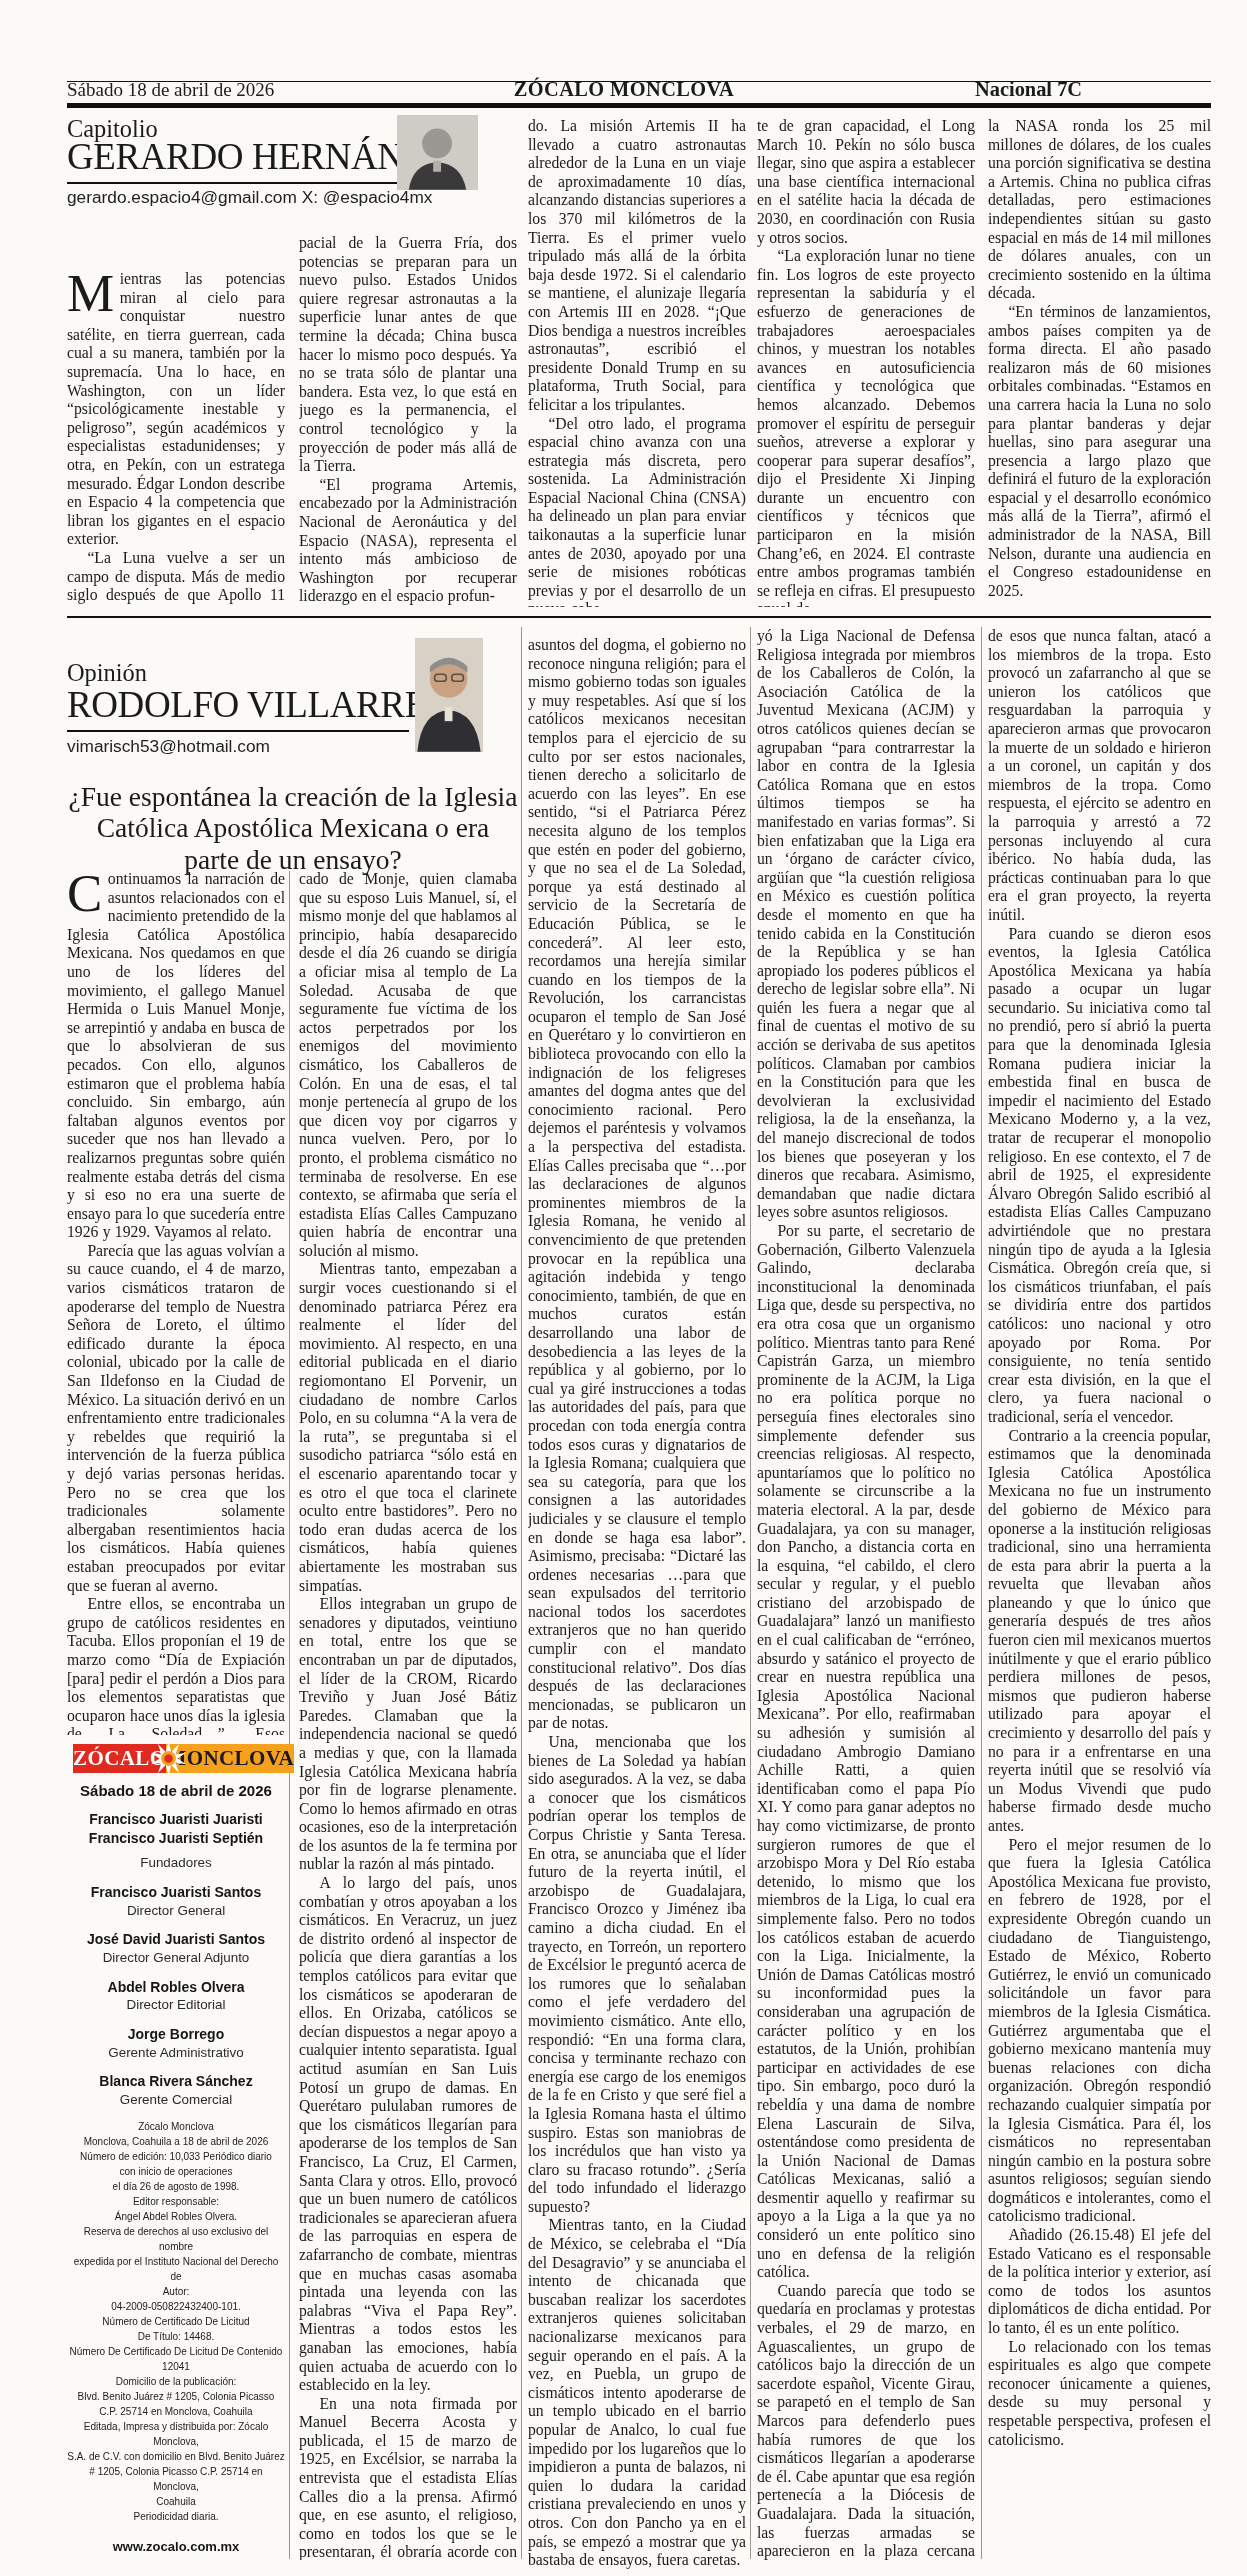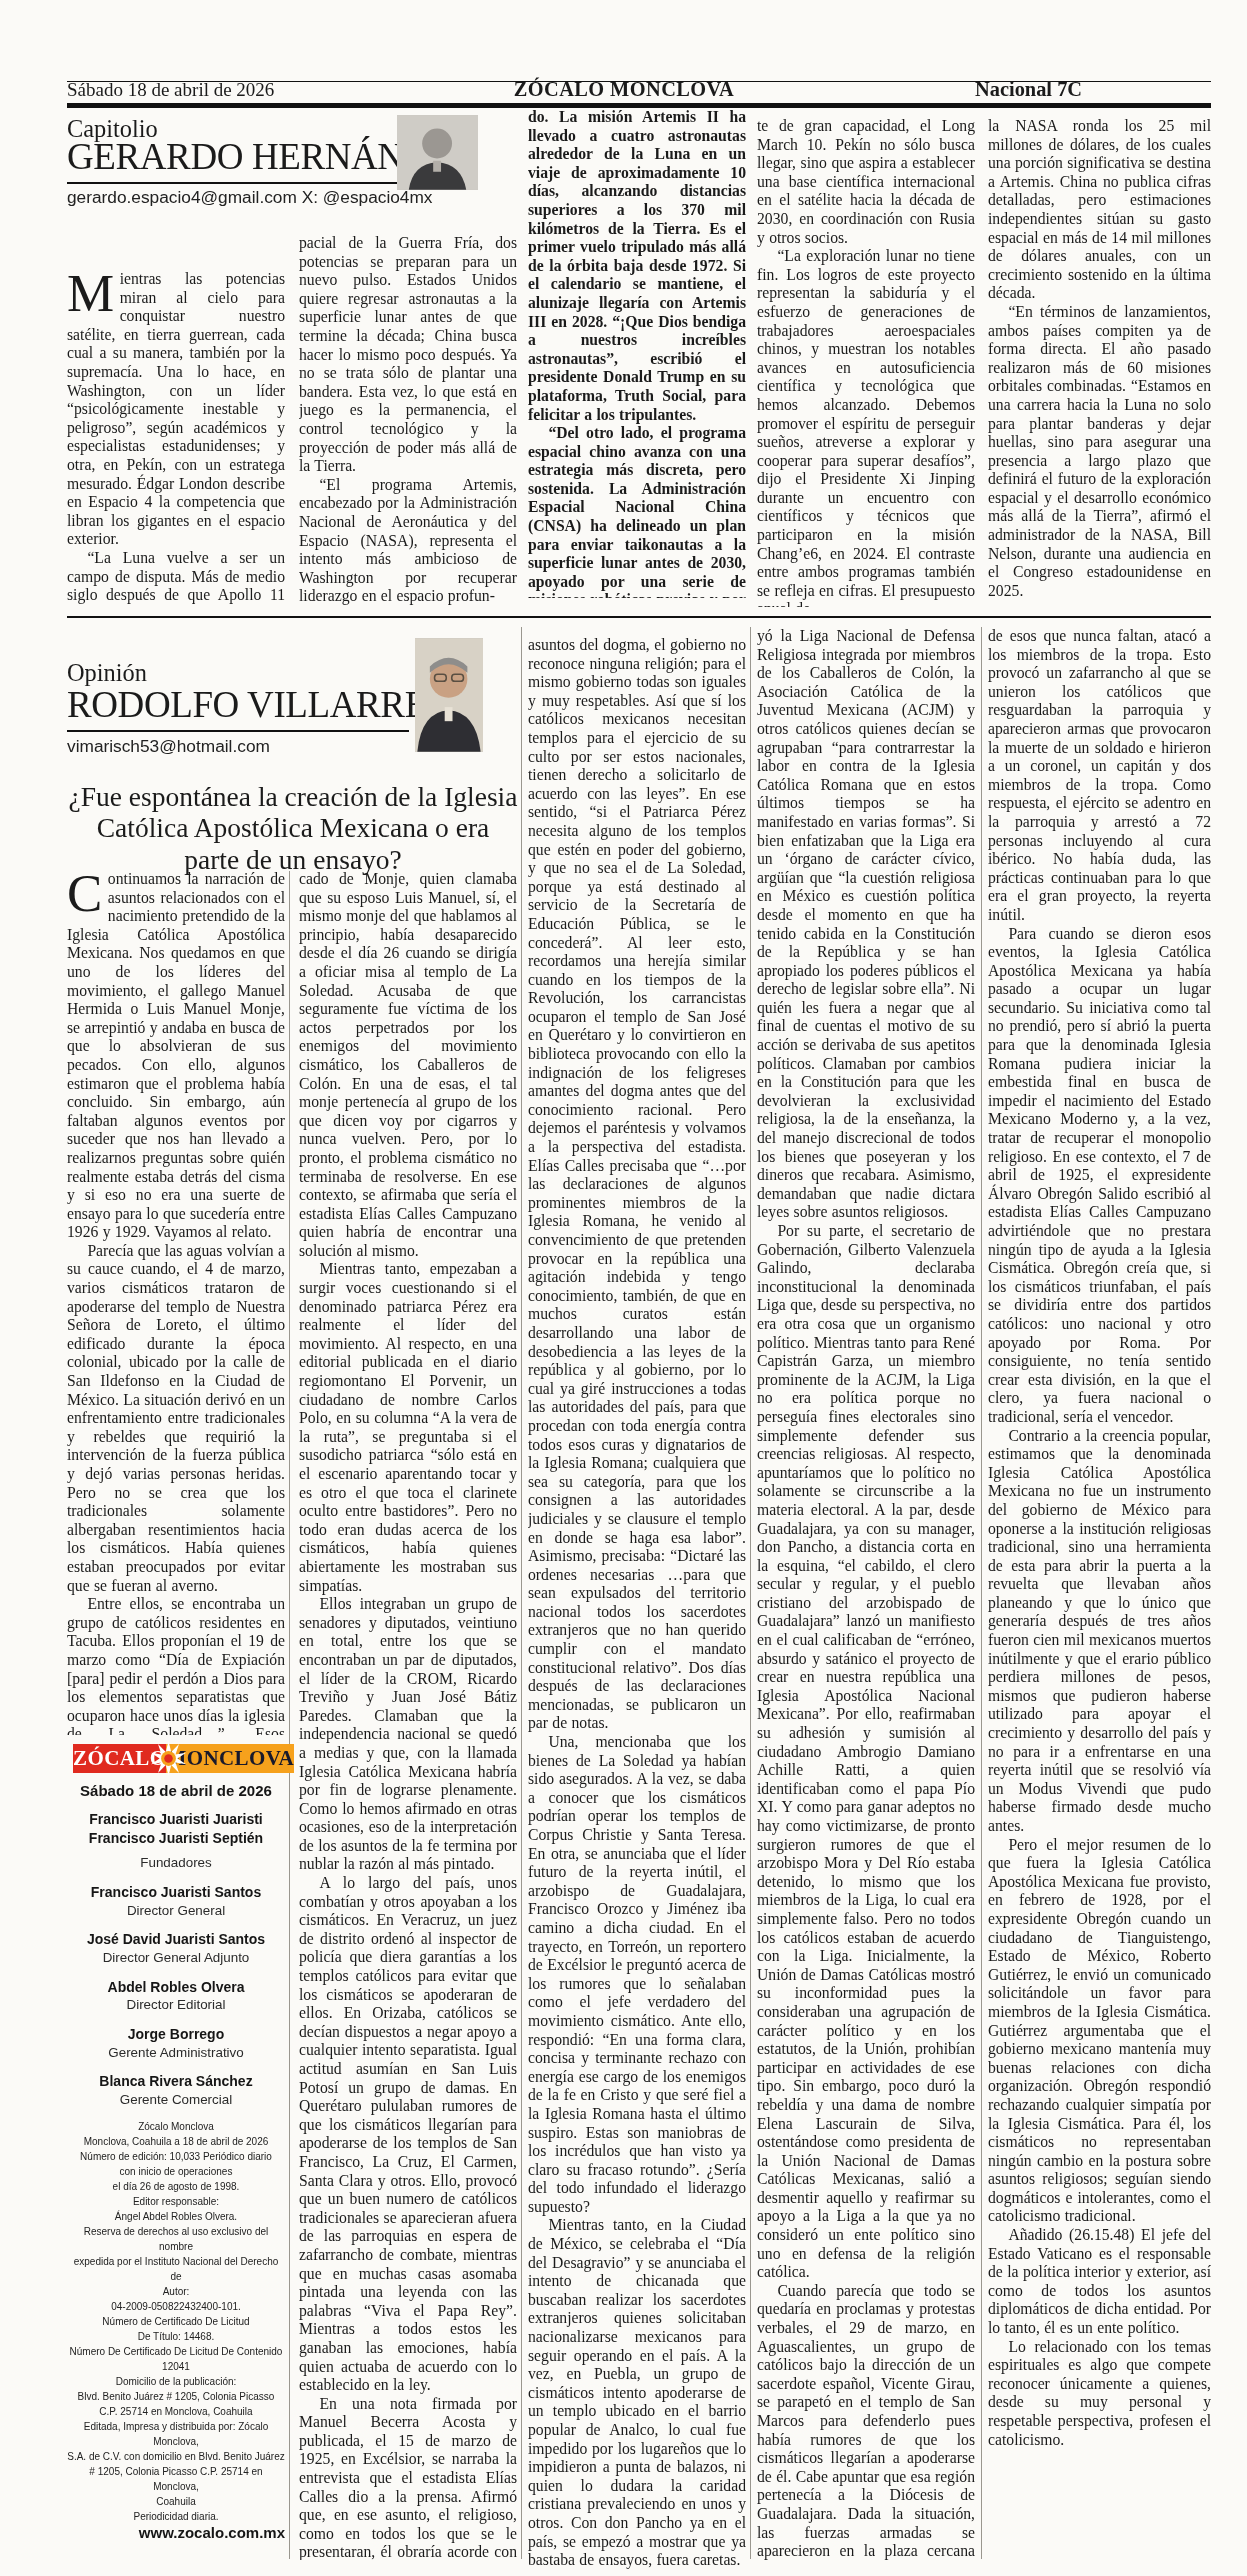--- a/index.html
+++ b/index.html
@@ -34,21 +34,21 @@
         font-weight:bold;font-size:21px;display:flex;align-items:center;justify-content:center;letter-spacing:0.4px;}
   .mast-logo .lorg{flex:1.3;background:#f6a11c;color:#19192b;font-family:"Liberation Serif",serif;
         font-weight:bold;font-size:21px;display:flex;align-items:center;justify-content:center;letter-spacing:0.4px;}
   .sunwrap{position:absolute;left:78px;top:-3.1px;width:35px;height:35px;}
   .mast-date{font-weight:bold;font-size:15px;margin-top:9.4px;}
   .mast-name{font-weight:bold;font-size:14px;line-height:1.35;}
   .mast-role{font-size:13.4px;color:#2b2b2b;line-height:1.3;}
   .mast-gap{height:11px;}
   .legal{font-size:10px;line-height:1.5;color:#222;}
   .legal p{margin:0;}
-  .website{font-weight:bold;font-size:15px;margin-top:0;text-align:right;}
+  .website{font-weight:bold;font-size:13px;margin-top:15px;}
 </style>
 </head>
 <body>
 
 <div id="page">
 
   <div class="abs rule" style="left:67px;top:81px;width:1144px;height:0.8px;"></div>
   <div class="abs folio-date" style="left:67px;top:79px;">Sábado 18 de abril de 2026</div>
   <div class="abs folio-paper" style="left:0;top:78px;width:1248px;text-align:center;">ZÓCALO MONCLOVA</div>
   <div class="abs folio-sec" style="left:975px;top:78px;width:236px;text-align:left;">Nacional 7C</div>
@@ -69,21 +69,21 @@
   </div>
 
   <div class="body-col dropcap" style="left:67px;top:270px;width:218px;height:337px;">
       <p>Mientras las potencias miran al cielo para conquistar nuestro satélite, en tierra guerrean, cada cual a su manera, también por la supremacía. Una lo hace, en Washington, con un líder “psicológicamente inestable y peligroso”, según académicos y especialistas estadunidenses; y otra, en Pekín, con un estratega mesurado. Édgar London describe en Espacio 4 la competencia que libran los gigantes en el espacio exterior.</p>
       <p>“La Luna vuelve a ser un campo de disputa. Más de medio siglo después de que Apollo 11 sellara la victoria estadunidense en la carrera es-</p>
     </div>
   <div class="body-col" style="left:299px;top:234px;width:218px;height:373px;">
       <p>pacial de la Guerra Fría, dos potencias se preparan para un nuevo pulso. Estados Unidos quiere regresar astronautas a la superficie lunar antes de que termine la década; China busca hacer lo mismo poco después. Ya no se trata sólo de plantar una bandera. Esta vez, lo que está en juego es la permanencia, el control tecnológico y la proyección de poder más allá de la Tierra.</p>
       <p>“El programa Artemis, encabezado por la Administración Nacional de Aeronáutica y del Espacio (NASA), representa el intento más ambicioso de Washington por recuperar liderazgo en el espacio profun-</p>
     </div>
-  <div class="body-col" style="left:528px;top:108px;width:218px;height:490px;font-weight:bold;">
+  <div class="body-col" style="left:528px;top:117px;width:218px;height:490px;">
       <p>do. La misión Artemis II ha llevado a cuatro astronautas alrededor de la Luna en un viaje de aproximadamente 10 días, alcanzando distancias superiores a los 370 mil kilómetros de la Tierra. Es el primer vuelo tripulado más allá de la órbita baja desde 1972. Si el calendario se mantiene, el alunizaje llegaría con Artemis III en 2028. “¡Que Dios bendiga a nuestros increíbles astronautas”, escribió el presidente Donald Trump en su plataforma, Truth Social, para felicitar a los tripulantes.</p>
       <p>“Del otro lado, el programa espacial chino avanza con una estrategia más discreta, pero sostenida. La Administración Espacial Nacional China (CNSA) ha delineado un plan para enviar taikonautas a la superficie lunar antes de 2030, apoyado por una serie de misiones robóticas previas y por el desarrollo de un nuevo cohe-</p>
     </div>
   <div class="body-col" style="left:757px;top:117px;width:218px;height:490px;">
       <p>te de gran capacidad, el Long March 10. Pekín no sólo busca llegar, sino que aspira a establecer una base científica internacional en el satélite hacia la década de 2030, en coordinación con Rusia y otros socios.</p>
       <p>“La exploración lunar no tiene fin. Los logros de este proyecto representan la sabiduría y el esfuerzo de generaciones de trabajadores aeroespaciales chinos, y muestran los notables avances en autosuficiencia científica y tecnológica que hemos alcanzado. Debemos promover el espíritu de perseguir sueños, atreverse a explorar y cooperar para superar desafíos”, dijo el Presidente Xi Jinping durante un encuentro con científicos y técnicos que participaron en la misión Chang’e6, en 2024. El contraste entre ambos programas también se refleja en cifras. El presupuesto anual de</p>
     </div>
   <div class="body-col" style="left:988px;top:117px;width:223px;height:490px;">
       <p>la NASA ronda los 25 mil millones de dólares, de los cuales una porción significativa se destina a Artemis. China no publica cifras detalladas, pero estimaciones independientes sitúan su gasto espacial en más de 14 mil millones de dólares anuales, con un crecimiento sostenido en la última década.</p>
       <p>“En términos de lanzamientos, ambos países compiten ya de forma directa. El año pasado realizaron más de 60 misiones orbitales combinadas. “Estamos en una carrera hacia la Luna no solo para plantar banderas y dejar huellas, sino para asegurar una presencia a largo plazo que definirá el futuro de la exploración espacial y el desarrollo económico más allá de la Tierra”, afirmó el administrador de la NASA, Bill Nelson, durante una audiencia en el Congreso estadounidense en 2025.</p>

